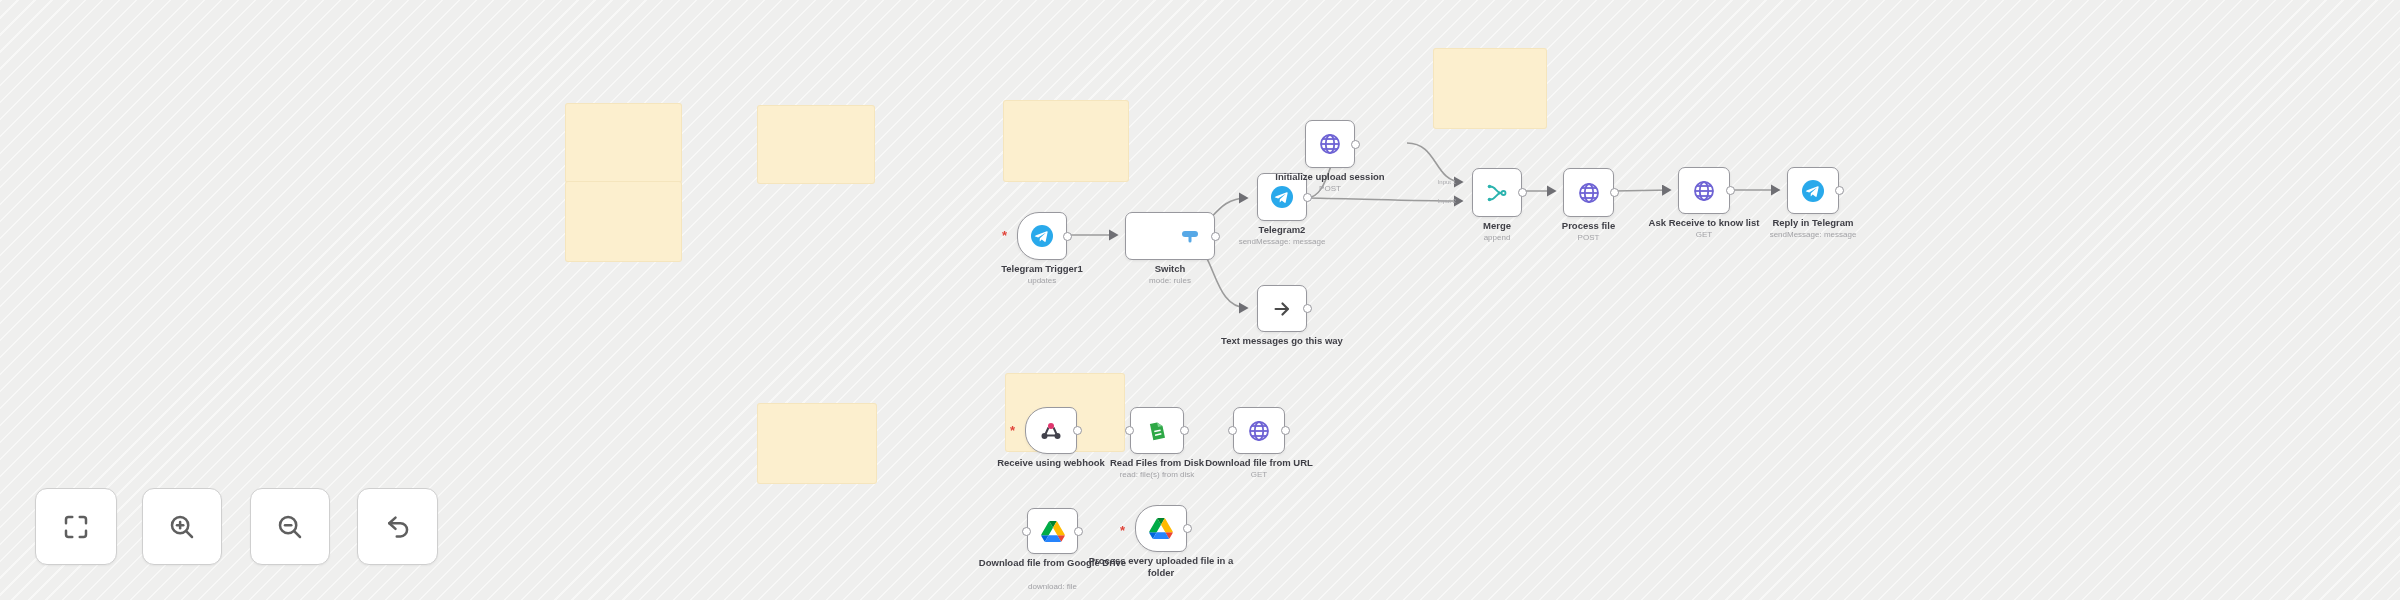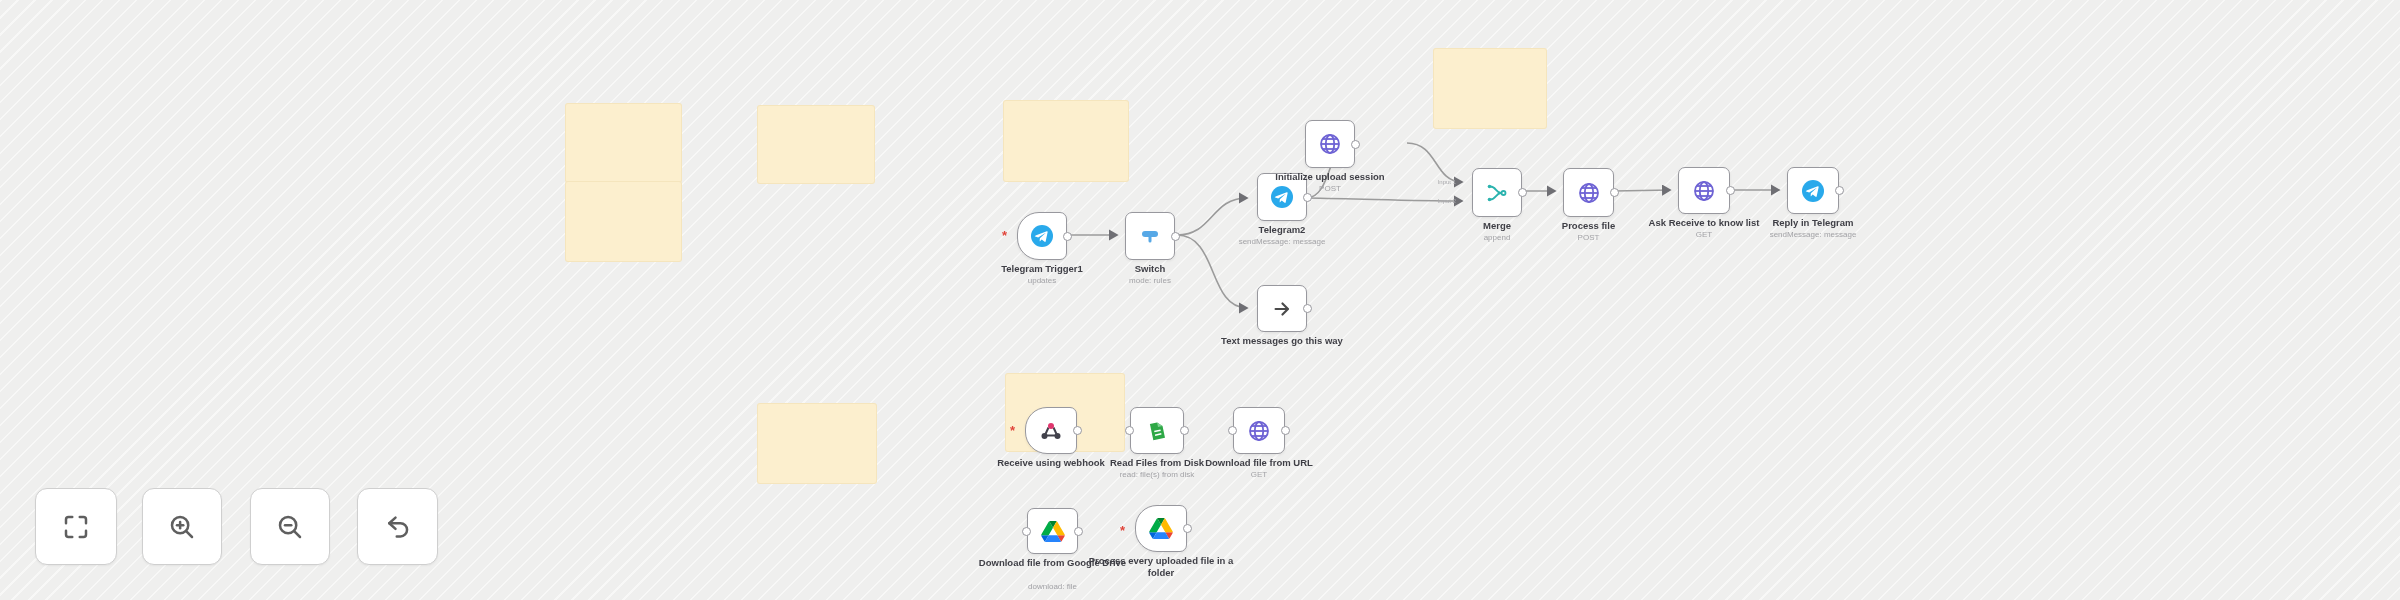--- a/index.html
+++ b/index.html
@@ -87,21 +87,21 @@
       <svg width="24" height="24" viewBox="0 0 24 24">
           <circle cx="12" cy="12" r="11" fill="#29a9eb"></circle>
           <path d="M5.5 11.6l11.3-4.4c.55-.2 1 .12.82.93l-1.93 9.1c-.14.64-.53.8-1.07.5l-2.95-2.18-1.42 1.37c-.16.16-.3.3-.6.3l.2-2.98 5.45-4.92c.24-.21-.05-.33-.37-.12l-6.73 4.24-2.9-.9c-.63-.2-.64-.63.2-.9z" fill="#fff"></path>
         </svg>
     </span>
     <span class="port-out"></span>
     <div class="node-label">Telegram Trigger1</div>
     <div class="node-sub sub-1">updates</div>
   </div>
 
-  <div class="node" style="left:1125px;top:212px;width:48px;height:46px;">
+  <div class="node" style="left:1125px;top:212px;width:48px;height:46px;padding-left:40px;">
     <span class="icon">
       <svg width="24" height="24" viewBox="0 0 24 24">
           <rect x="4" y="7" width="16" height="6" rx="3" fill="#57a8e6"></rect>
           <rect x="10.5" y="12" width="3" height="6.5" rx="1.5" fill="#57a8e6"></rect>
         </svg>
     </span>
     <span class="port-in" style="opacity:0;"></span>
     <span class="port-out"></span>
     <div class="node-label">Switch</div>
     <div class="node-sub sub-1">mode: rules</div>

